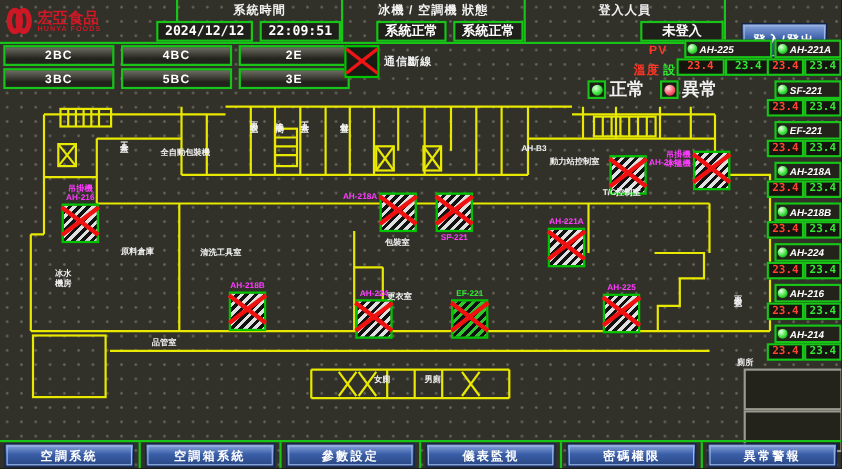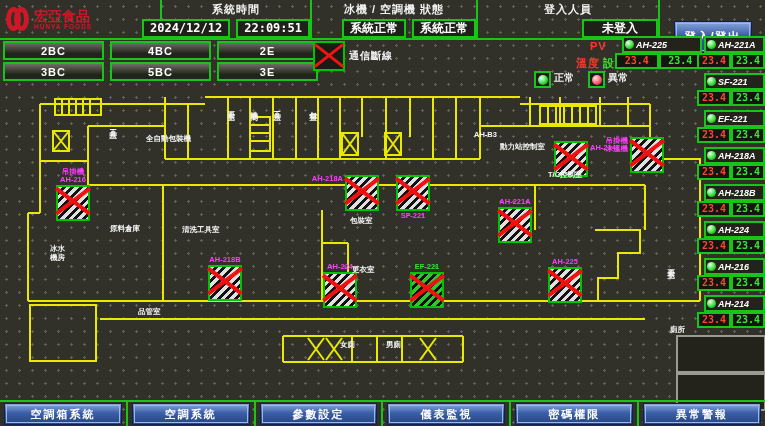--- a/index.html
+++ b/index.html
@@ -44,21 +44,21 @@
   .commx::after{transform:rotate(-38deg);}
   #comm .hlabel{font-size:10px;margin-top:8px;}
   
   .tinytag{position:absolute;font-size:11px;font-weight:bold;letter-spacing:1px;}
   .red{color:#ff3526;} .grn{color:#2fe82f;}
   #legend{position:absolute;left:534px;top:71px;display:flex;gap:14px;align-items:center;}
   .ledbox{border:2px solid #17c417;background:#1c1c16;width:13px;height:13px;display:flex;align-items:center;justify-content:center;}
   .led{width:10px;height:10px;border-radius:50%;}
   .led.g{background:radial-gradient(circle at 35% 30%,#eaffea,#39e039 55%,#0b7d0b);}
   .led.r{background:radial-gradient(circle at 35% 30%,#ffe3e3,#ff5a6e 55%,#a81225);}
-  .legitem{display:flex;gap:3px;color:#f0f0f0;font-size:10px;font-weight:bold;}
+  .legitem{display:flex;gap:3px;align-items:center;color:#f0f0f0;font-size:16px;font-weight:bold;}
   
   .unit{display:flex;flex-direction:column;}
   .u-name{border:2px solid #17c417;background:#23231c;color:#fff;font-size:9px;font-style:italic;
         font-weight:bold;display:flex;align-items:center;gap:2px;height:13px;padding:0 1px;}
   .u-name .led{width:9px;height:9px;flex:none;}
   .u-vals{display:flex;margin-left:-7px;width:calc(100% + 7px);}
   .val{flex:1;border:2px solid #17c417;background:#15150f;font-family:"DejaVu Sans Mono",monospace;
         font-size:10px;font-weight:bold;text-align:center;height:12px;line-height:12px;}
   .val.pv{color:#ff4530;} .val.sv{color:#35e835;}
   #units-pair{position:absolute;left:622px;top:36px;display:flex;gap:2px;}
@@ -359,26 +359,26 @@
           <div class="val pv">23.4</div>
           <div class="val sv">23.4</div>
         </div>
       </div>
     </div>
   <div class="empty-slot" style="top:335px;"></div>
   <div class="empty-slot" style="top:373px;"></div>
 
   <div id="footer">
       <div class="fcell">
+        <div class="bluebtn fbtn">空調系統</div>
+      </div>
+      <div class="fcell">
         <div class="bluebtn fbtn">空調箱系統</div>
       </div>
       <div class="fcell">
-        <div class="bluebtn fbtn">空調系統</div>
-      </div>
-      <div class="fcell">
         <div class="bluebtn fbtn">參數設定</div>
       </div>
       <div class="fcell">
         <div class="bluebtn fbtn">儀表監視</div>
       </div>
       <div class="fcell">
         <div class="bluebtn fbtn">密碼權限</div>
       </div>
       <div class="fcell">
         <div class="bluebtn fbtn">異常警報</div>

